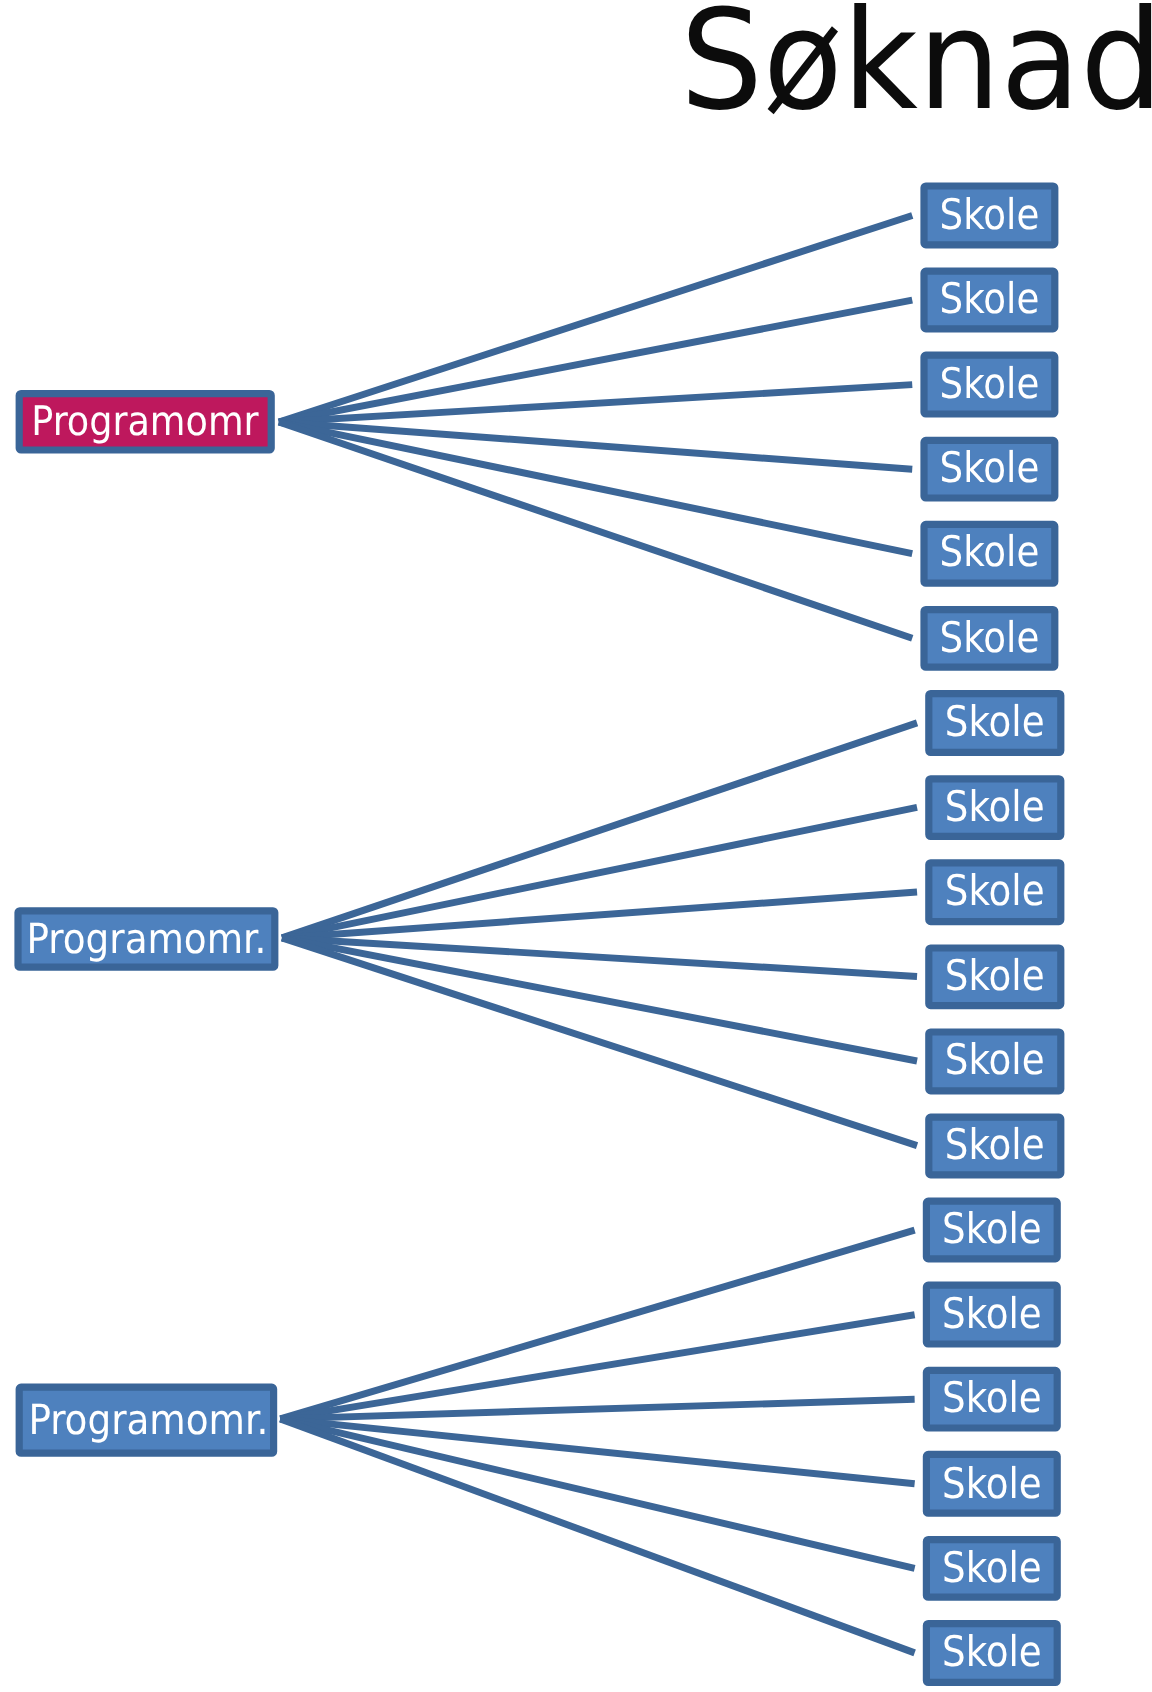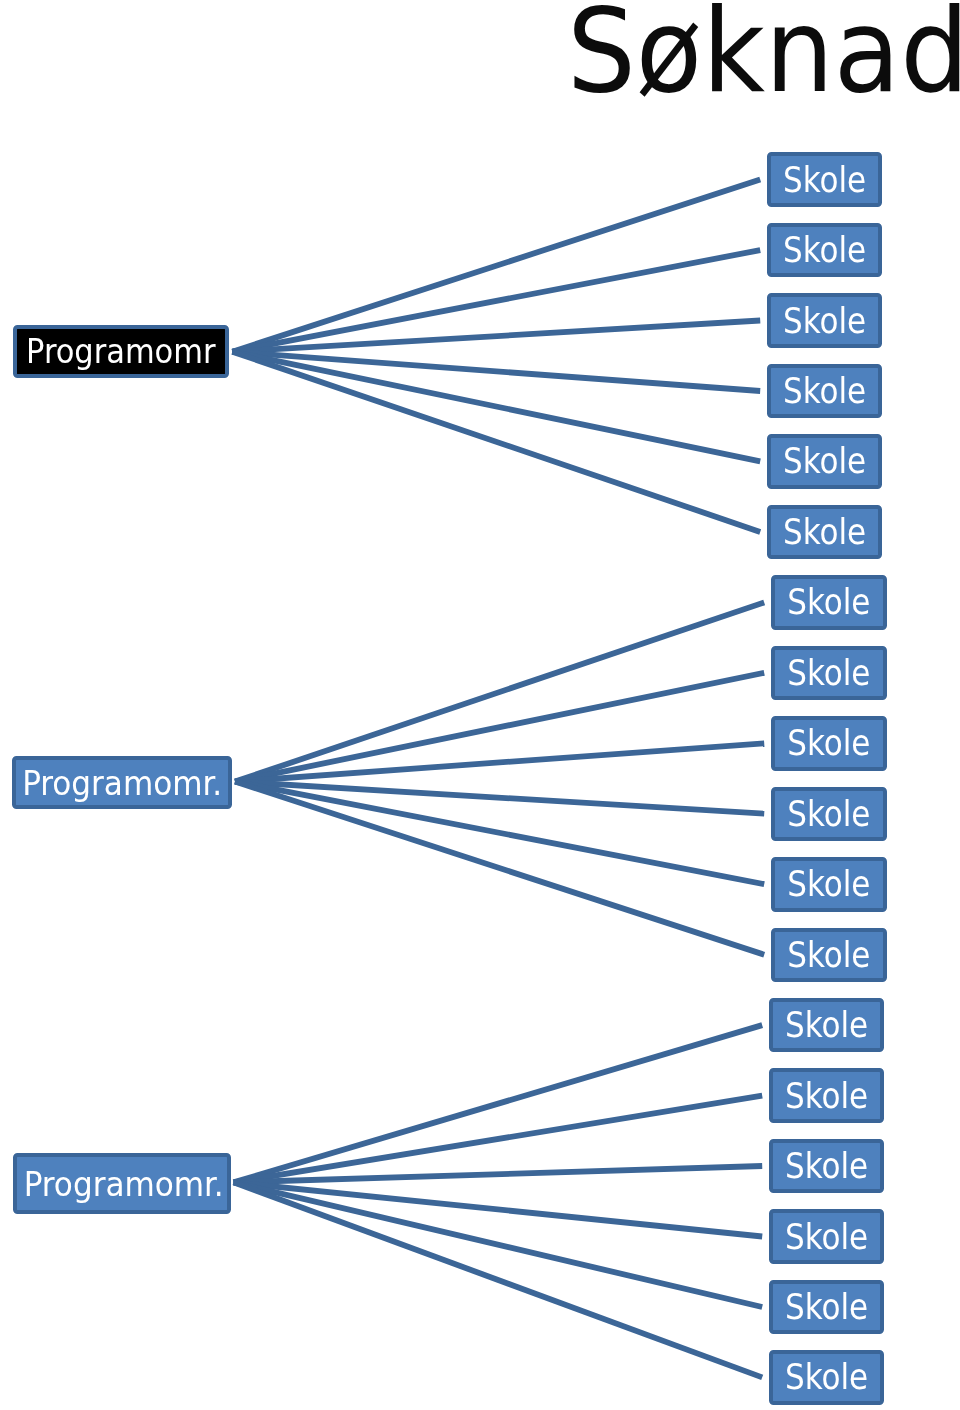--- a/index.html
+++ b/index.html
@@ -5,21 +5,21 @@
 <style>
   html,body{margin:0;padding:0;}
   body{width:960px;height:1410px;background:#ffffff;overflow:hidden;
        font-family:"DejaVu Sans",sans-serif;font-stretch:condensed;}
 
   #stage{position:relative;width:960px;height:1410px;background:#ffffff;overflow:hidden;}
 
   #wires{position:absolute;left:0;top:0;width:960px;height:1410px;}
 
   .node{position:absolute;box-sizing:border-box;
-        background:#4E81BE;border:4px solid #701a75;border-radius:4.5px;}
+        background:#4E81BE;border:6px solid #701a75;border-radius:4.5px;}
 
   .node .lbl{position:absolute;left:0;right:0;top:50%;
              text-align:center;color:#ffffff;white-space:nowrap;
              font-size:35.2px;line-height:0;
              transform:translateY(0px) scaleX(0.98);}
 
   .node.parent .lbl{font-size:33.9px;transform:translateY(-0.2px) scaleX(1.0);}
   .node.parent.p2 .lbl{font-size:34.6px;transform:translateY(-0.1px) scaleX(1.0);}
   .node.parent.p3 .lbl{font-size:34.6px;transform:translate(1.6px,1.3px) scaleX(1.0);}
 
@@ -52,21 +52,21 @@
     <line x1="235" y1="781.6" x2="764.2" y2="954.7" stroke="#3C6697" stroke-width="5.8" stroke-linecap="butt"></line>
     <line x1="233.6" y1="1182.4" x2="762.2" y2="1025.1" stroke="#3C6697" stroke-width="5.8" stroke-linecap="butt"></line>
     <line x1="233.6" y1="1182.4" x2="762.2" y2="1095.6" stroke="#3C6697" stroke-width="5.8" stroke-linecap="butt"></line>
     <line x1="233.6" y1="1182.4" x2="762.2" y2="1166" stroke="#3C6697" stroke-width="5.8" stroke-linecap="butt"></line>
     <line x1="233.6" y1="1182.4" x2="762.2" y2="1236.5" stroke="#3C6697" stroke-width="5.8" stroke-linecap="butt"></line>
     <line x1="233.6" y1="1182.4" x2="762.2" y2="1307" stroke="#3C6697" stroke-width="5.8" stroke-linecap="butt"></line>
     <line x1="233.6" y1="1182.4" x2="762.2" y2="1377.4" stroke="#3C6697" stroke-width="5.8" stroke-linecap="butt"></line>
   </svg>
 
   <div id="nodes">
-    <div class="node parent p1" style="left: 12.9px; top: 324.8px; width: 215.8px; height: 53.6px; background: #000000; border-color: rgb(58, 101, 152);">
+    <div class="node parent p1" style="left: 12.9px; top: 324.8px; width: 215.8px; height: 53.6px; background: #be185d; border-color: rgb(58, 101, 152);">
         <span class="lbl" style="color: rgb(255, 255, 255);">Programomr</span>
       </div>
     <div class="node parent p2" style="left: 12.3px; top: 756px; width: 219.6px; height: 53.4px; background: rgb(78, 129, 190); border-color: rgb(58, 101, 152);">
         <span class="lbl" style="color: rgb(255, 255, 255);">Programomr.</span>
       </div>
     <div class="node parent p3" style="left: 13px; top: 1152.6px; width: 218.1px; height: 61.6px; background: rgb(78, 129, 190); border-color: rgb(58, 101, 152);">
         <span class="lbl" style="color: rgb(255, 255, 255);">Programomr.</span>
       </div>
     <div class="node child" style="left: 767.2px; top: 152.4px; width: 115.1px; height: 54.6px; background: rgb(78, 129, 190); border-color: rgb(58, 101, 152);">
         <span class="lbl" style="color: rgb(255, 255, 255);">Skole</span>

